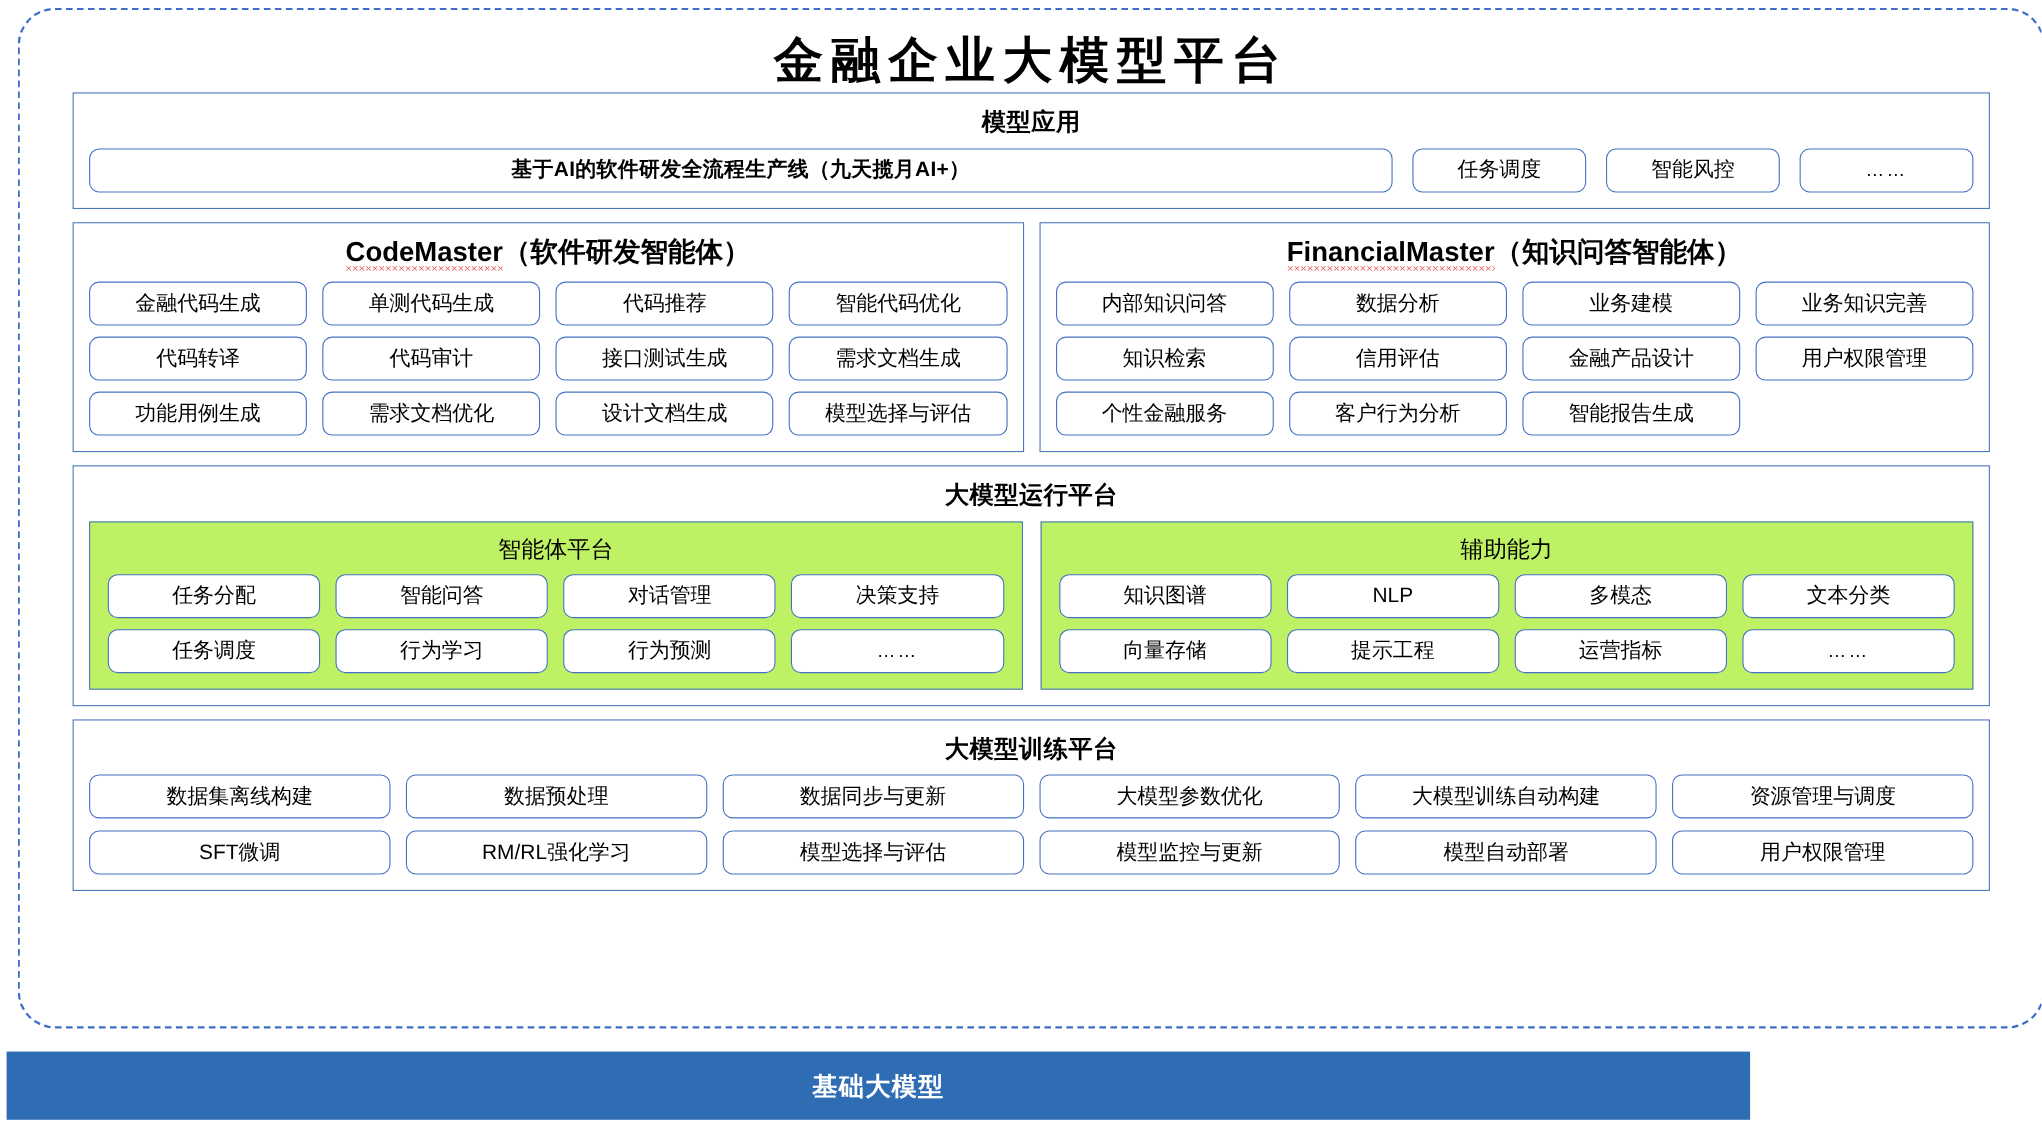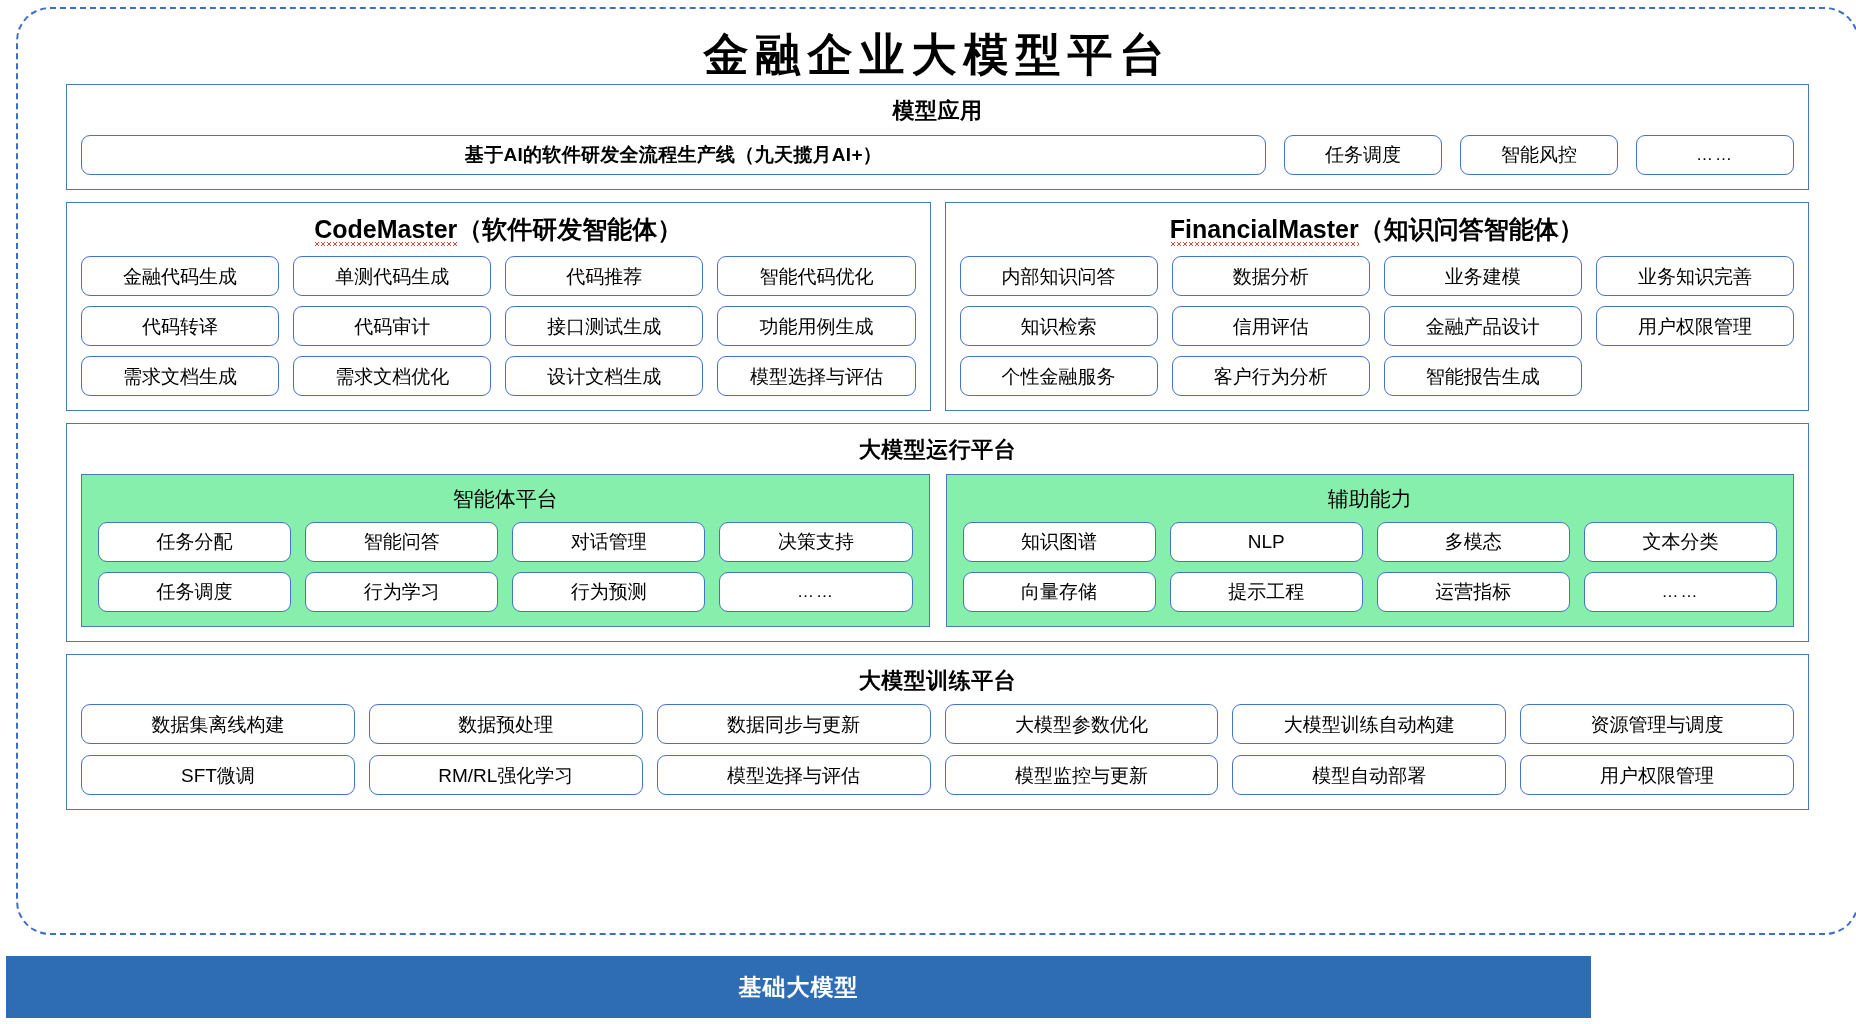--- a/index.html
+++ b/index.html
@@ -141,21 +141,21 @@
 
   
   .runtime-cols {
     display: flex;
     gap: 16px;
   }
   .subpanel {
     box-sizing: border-box;
     flex: 1 1 0;
     border: 1.3px solid #4A77BE;
-    background: #86efac;
+    background: #bef264;
     padding: 6px 16px 14px 16px;
   }
   .subpanel-title {
     text-align: center;
     font-size: 21px;
     font-weight: 400;
     padding: 4px 0 9px 0;
   }
 
   
@@ -206,22 +206,22 @@
       <div class="master-panel">
         <div class="master-title"><span class="en">CodeMaster</span><span>（软件研发智能体）</span></div>
         <div class="grid4">
           <div class="chip">金融代码生成</div>
           <div class="chip">单测代码生成</div>
           <div class="chip">代码推荐</div>
           <div class="chip">智能代码优化</div>
           <div class="chip">代码转译</div>
           <div class="chip">代码审计</div>
           <div class="chip">接口测试生成</div>
+          <div class="chip">需求文档生成</div>
           <div class="chip">功能用例生成</div>
-          <div class="chip">需求文档生成</div>
           <div class="chip">需求文档优化</div>
           <div class="chip">设计文档生成</div>
           <div class="chip">模型选择与评估</div>
         </div>
       </div>
 
       <div class="master-panel">
         <div class="master-title"><span class="en">FinancialMaster</span><span>（知识问答智能体）</span></div>
         <div class="grid4">
           <div class="chip">内部知识问答</div>

